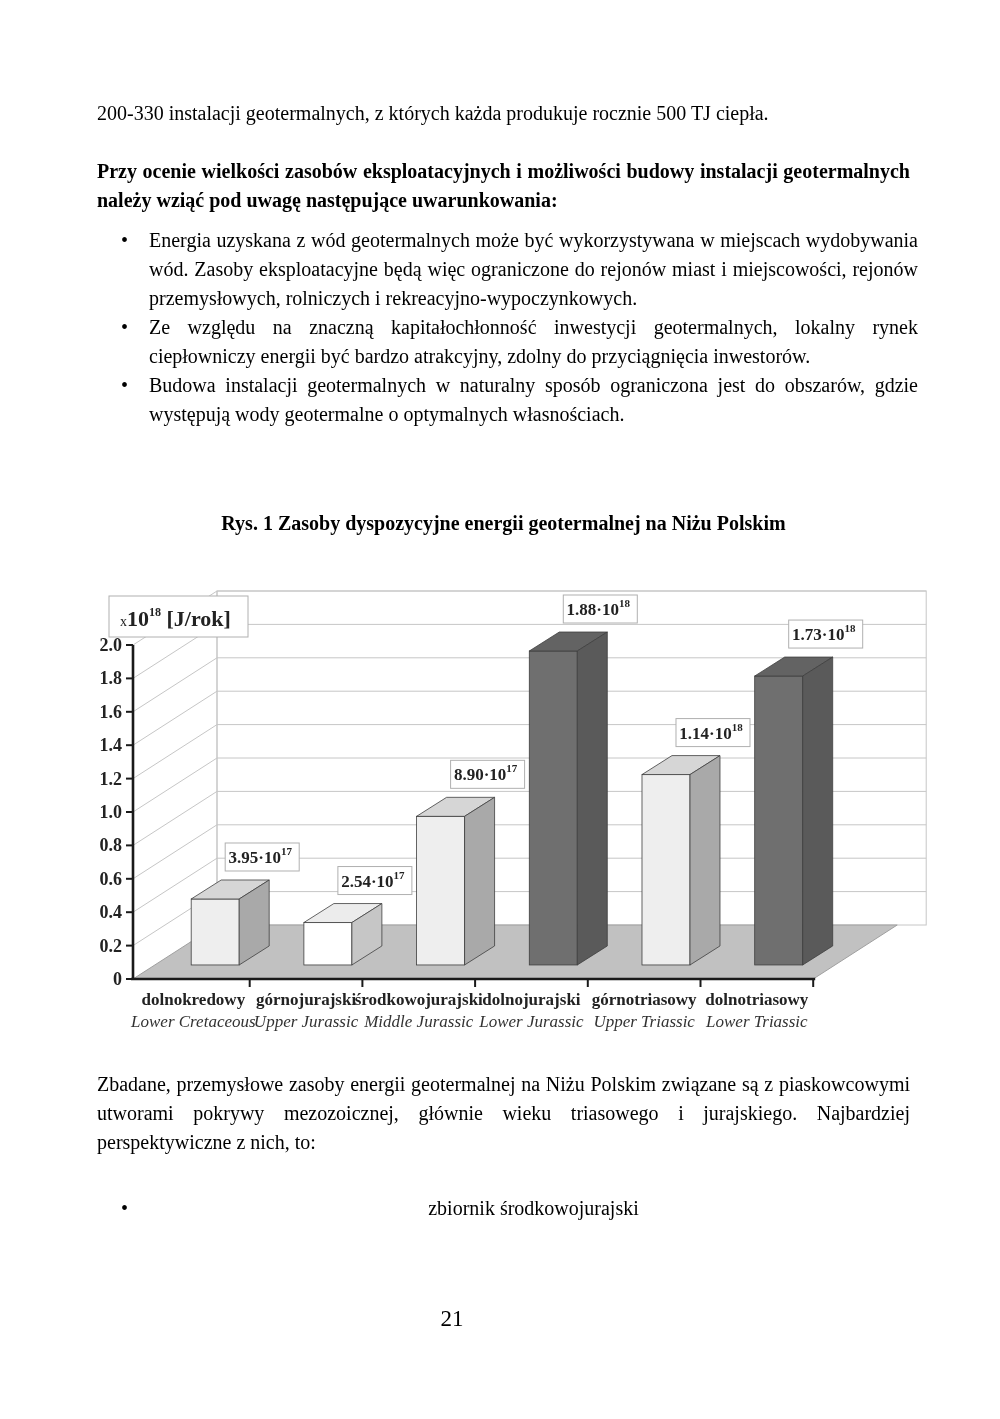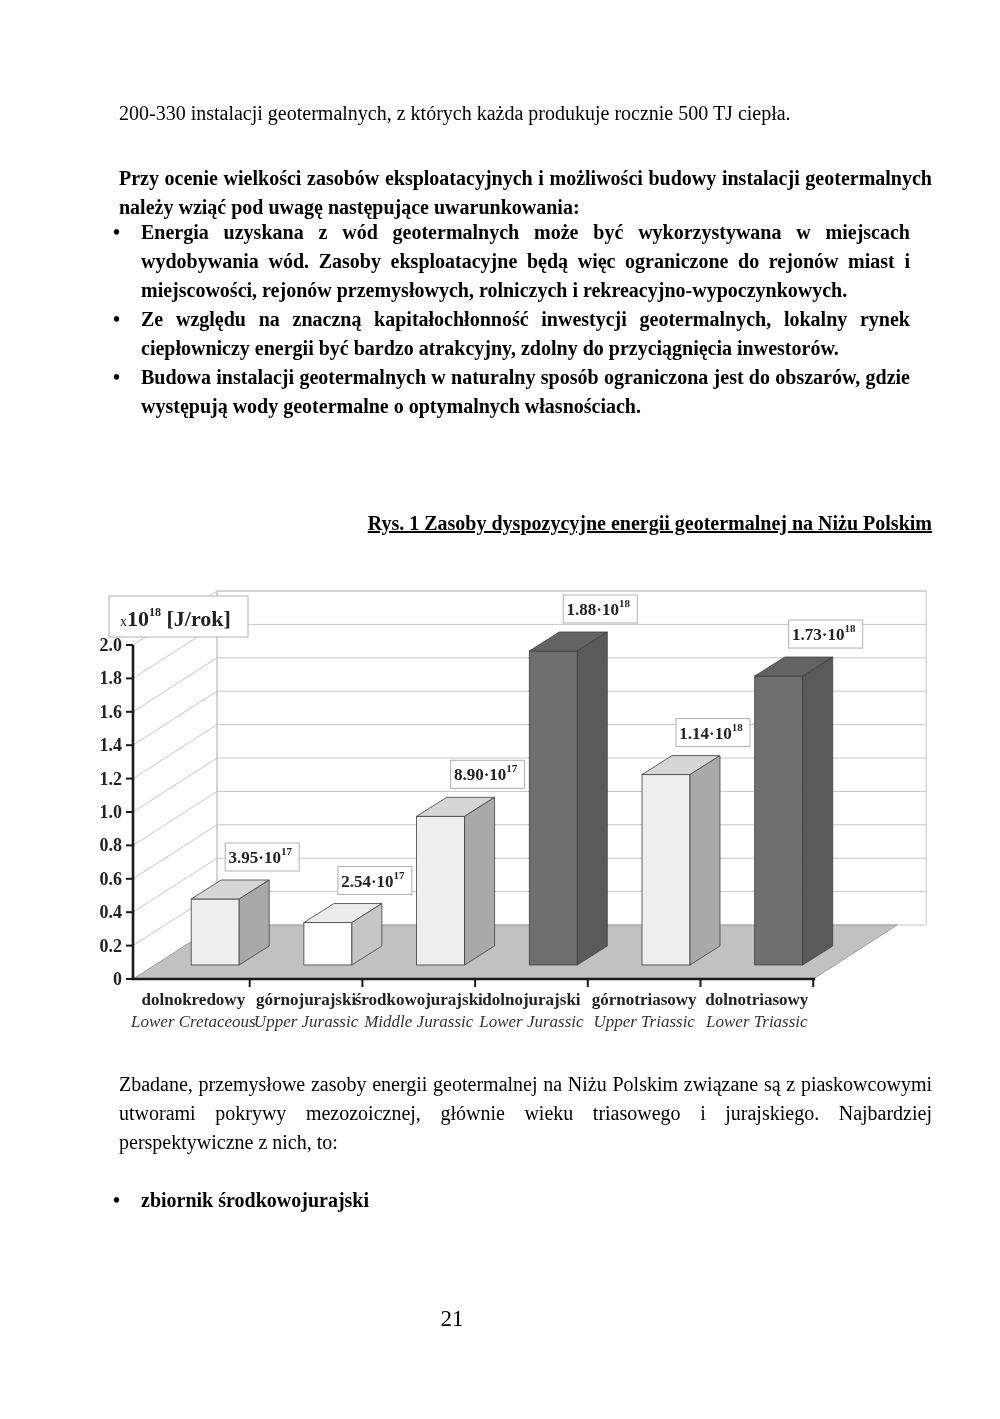--- a/index.html
+++ b/index.html
@@ -1,38 +1,38 @@
 <!DOCTYPE html>
 <html><head>
 <meta charset="utf-8">
 <style>
   html,body{margin:0;padding:0;}
   body{
     width:1000px;height:1419px;position:relative;background:#ffffff;
     font-family:"Liberation Serif","DejaVu Serif",serif;color:#000;
     overflow:hidden;
   }
-  .tblock{position:absolute;left:97px;width:813px;font-size:20px;line-height:29px;margin-left:22px;}
+  .tblock{position:absolute;left:97px;width:813px;font-size:20px;line-height:29px;}
   .justify{text-align:justify;}
   .bold{font-weight:bold;}
-  ul.blist{list-style:none;margin:0;padding:0;font-weight:bold;}
+  ul.blist{list-style:none;margin:8px;padding:0;}
   ul.blist li{position:relative;padding-left:44px;text-align:justify;}
   ul.blist li::before{content:"\2022";position:absolute;left:16px;font-size:20px;}
-  ul.blist2 li{text-align:left;}
-  .caption{text-align:right;font-weight:bold;text-decoration:underline;}
+  ul.blist2 li{text-align:center;}
+  .caption{text-align:center;font-weight:bold;}
   .pagenum{position:absolute;left:0;width:904px;text-align:center;font-size:23px;}
   #chart-wrap{position:absolute;left:95px;top:575px;width:880px;height:470px;}
   svg text{font-family:"Liberation Serif","DejaVu Serif",serif;}
 </style>
 </head>
 <body>
 
 <div class="tblock" style="top:99px;">200-330 instalacji geotermalnych, z których każda produkuje rocznie 500 TJ ciepła.</div>
 
-<div class="tblock justify bold" style="top:164px;">Przy ocenie wielkości zasobów eksploatacyjnych i możliwości budowy instalacji geotermalnych należy wziąć pod uwagę następujące uwarunkowania:</div>
+<div class="tblock justify bold" style="top:157px;">Przy ocenie wielkości zasobów eksploatacyjnych i możliwości budowy instalacji geotermalnych należy wziąć pod uwagę następujące uwarunkowania:</div>
 
 <ul class="tblock blist" style="top:218px;">
   <li>Energia uzyskana z wód geotermalnych może być wykorzystywana w miejscach wydobywania wód. Zasoby eksploatacyjne będą więc ograniczone do rejonów miast i miejscowości, rejonów przemysłowych, rolniczych i rekreacyjno-wypoczynkowych.</li>
   <li>Ze względu na znaczną kapitałochłonność inwestycji geotermalnych, lokalny rynek ciepłowniczy energii być bardzo atrakcyjny, zdolny do przyciągnięcia inwestorów.</li>
   <li>Budowa instalacji geotermalnych w naturalny sposób ograniczona jest do obszarów, gdzie występują wody geotermalne o optymalnych własnościach.</li>
 </ul>
 
 <div class="tblock caption" style="top:509px;">Rys. 1 Zasoby dyspozycyjne energii geotermalnej na Niżu Polskim</div>
 
 <div id="chart-wrap">

